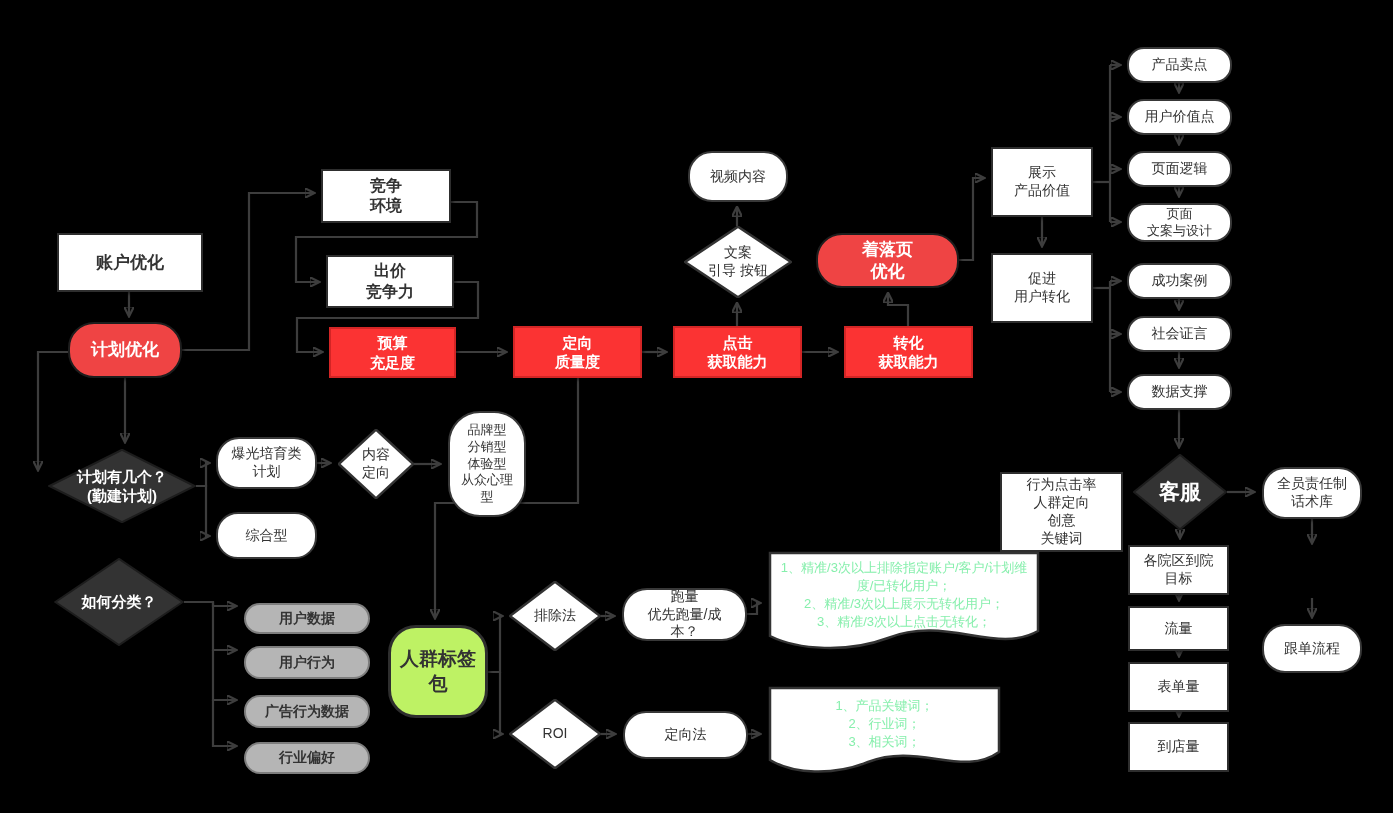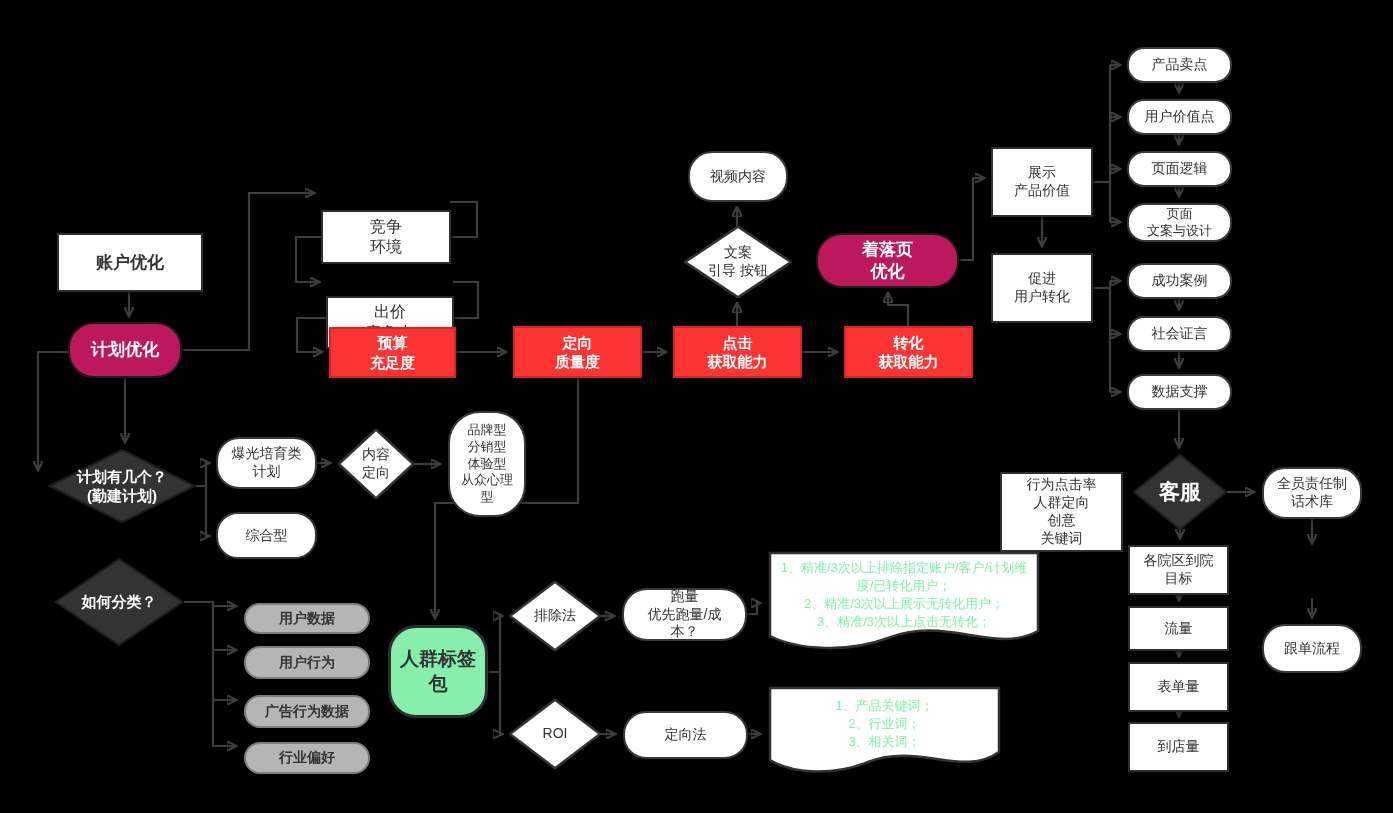--- a/index.html
+++ b/index.html
@@ -11,38 +11,38 @@
   svg.edges path { stroke:#3d3d3d; stroke-width:2.2; fill:none; }
   .node {
     position:absolute; z-index:1; box-sizing:border-box;
     display:flex; align-items:center; justify-content:center;
     text-align:center;
   }
   .lbl { white-space:pre-line; line-height:1.28; }
   
   .rect { background:#fff; border:2.5px solid #2e2e2e; color:#333; font-size:14px;
           box-shadow:2px 2px 3px rgba(0,0,0,.55); }
-  .rect.bold { font-weight:normal; font-size:16px;margin-top:41px; }
+  .rect.bold { font-weight:bold; font-size:16px; }
   .rect.big  { font-weight:bold; font-size:17px; }
   
   .red { background:#fb3333; border:2px solid #d32525; color:#fff;
          font-weight:bold; font-size:15px; box-shadow:2px 2px 3px rgba(0,0,0,.55); }
   
-  .darknode { background:#be185d; border:2px solid #1d1d1d; color:#fff;
+  .darknode { background:#ef4444; border:2px solid #1d1d1d; color:#fff;
               font-weight:bold; font-size:17px; border-radius:26px;
               box-shadow:2px 2px 3px rgba(0,0,0,.6); }
   
   .stadium { background:#fff; border:2.5px solid #383838; border-radius:20px;
              color:#333; font-size:14px; box-shadow:2px 2px 3px rgba(0,0,0,.55); }
   
   .gray { background:#b5b5b5; border:2.5px solid #7d7d7d; border-radius:16px;
           color:#333; font-weight:bold; font-size:14px;
           box-shadow:2px 2px 3px rgba(0,0,0,.55);margin-top:12px; }
   
-  .yellow { background:#86efac; border:3px solid #2e2e2e; border-radius:28px;
+  .yellow { background:#bef264; border:3px solid #2e2e2e; border-radius:28px;
             color:#333; font-weight:bold; font-size:19px;
             box-shadow:2px 2px 3px rgba(0,0,0,.6); }
   
   .diamond { background:transparent;justify-content:center; }
   .diamond svg.dshape { position:absolute; left:0; top:0; width:100%; height:100%; }
   .diamond .lbl { position:relative; z-index:1; font-size:14px; color:#333; }
   .diamond.whited polygon { fill:#fff; stroke:#333; stroke-width:2.5; vector-effect:non-scaling-stroke; }
   .diamond.darkd  polygon { fill:#333; stroke:#1d1d1d; stroke-width:2; vector-effect:non-scaling-stroke; }
   .diamond.darkd .lbl { color:#fff; font-weight:bold; font-size:15px; }
   .diamond.darkd.bigtxt .lbl { font-size:21px; }

